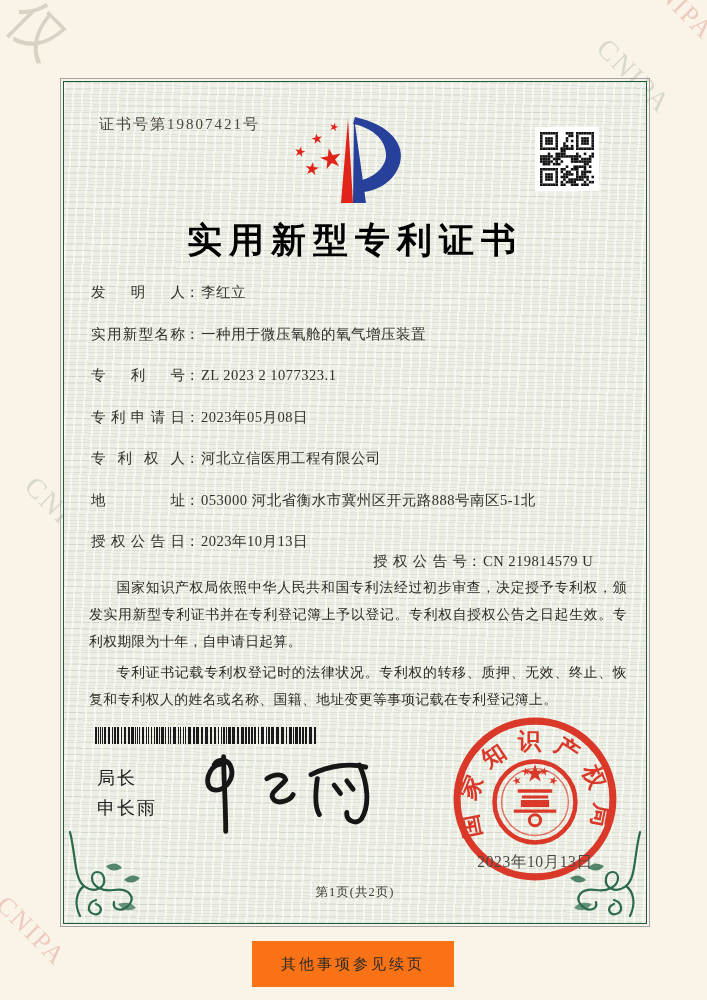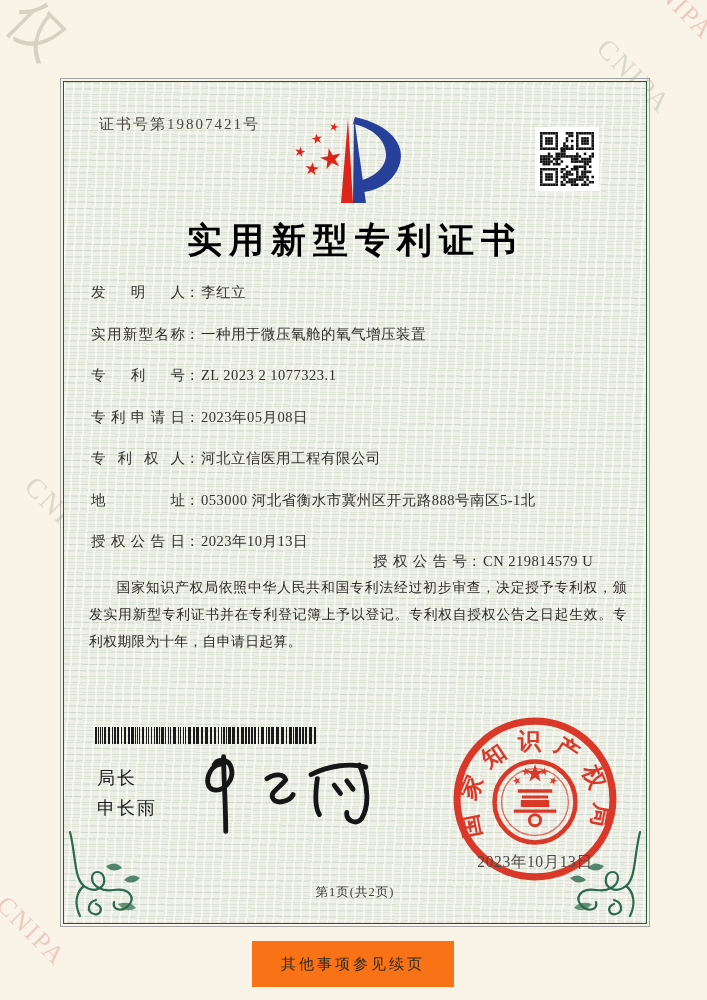--- a/index.html
+++ b/index.html
@@ -372,20 +372,21 @@
         <div class="frow">
           <span class="flabel">授权公告日</span><span class="fcolon">：</span><span class="fvalue">2023年10月13日</span>
           <span class="pair2">
             <span class="flabel">授权公告号</span><span class="fcolon">：</span><span class="fvalue">CN 219814579 U</span>
           </span>
         </div>
       </div>
 
       <div class="paras">
         <p>国家知识产权局依照中华人民共和国专利法经过初步审查，决定授予专利权，颁发实用新型专利证书并在专利登记簿上予以登记。专利权自授权公告之日起生效。专利权期限为十年，自申请日起算。</p>
+        <p>专利证书记载专利权登记时的法律状况。专利权的转移、质押、无效、终止、恢复和专利权人的姓名或名称、国籍、地址变更等事项记载在专利登记簿上。</p>
       </div>
 
       <div class="barcode">
         <svg viewBox="0 0 226 17" preserveAspectRatio="none" fill="#1a1a1a">
             <rect x="0" y="0" width="2" height="17"></rect>
             <rect x="3" y="0" width="1" height="17"></rect>
             <rect x="5" y="0" width="1" height="17"></rect>
             <rect x="7" y="0" width="1" height="17"></rect>
             <rect x="9" y="0" width="2" height="17"></rect>
             <rect x="13" y="0" width="2" height="17"></rect>

